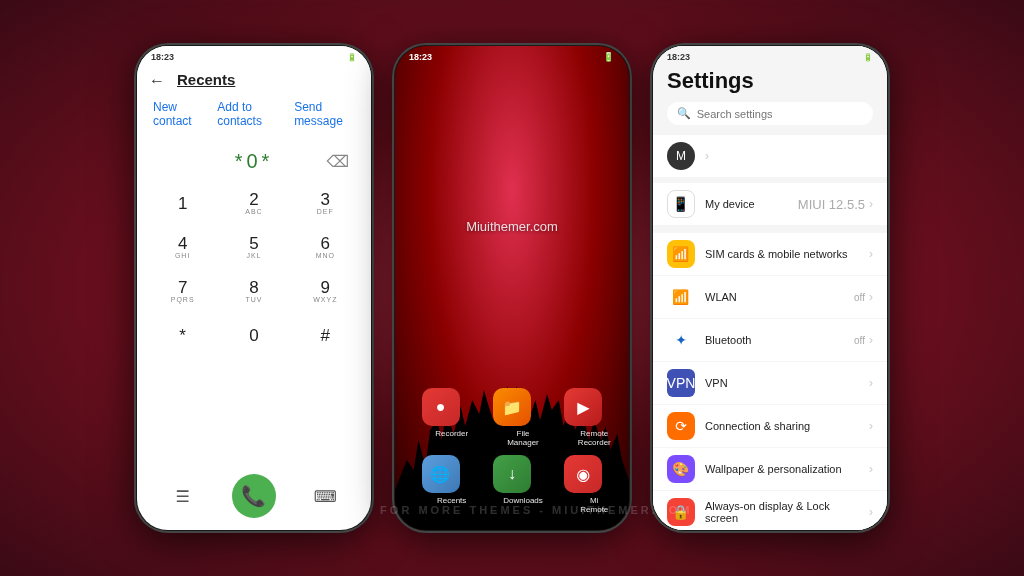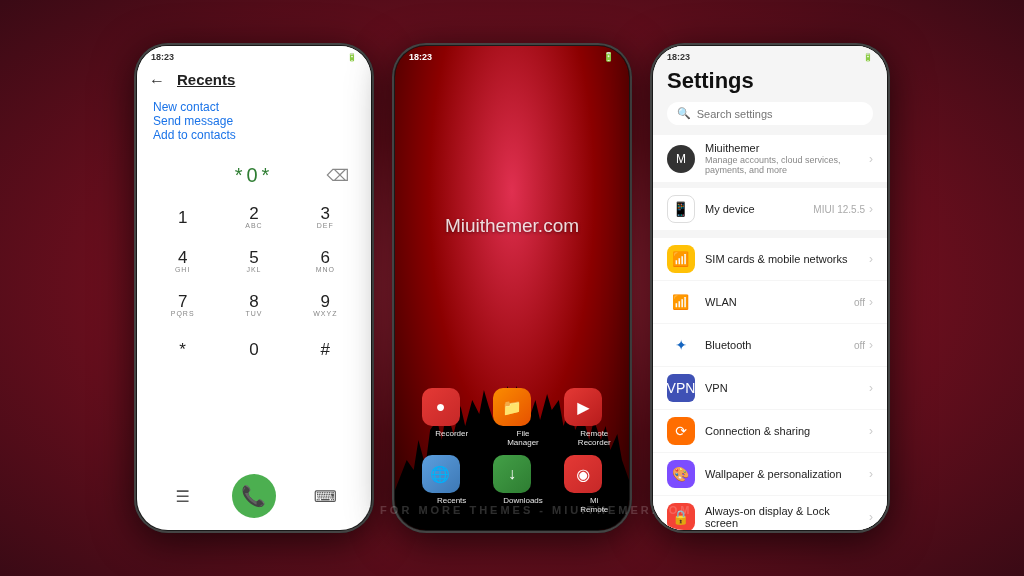--- a/index.html
+++ b/index.html
@@ -86,21 +86,22 @@
     }
     .recents-title {
       font-size: 15px;
       font-weight: 600;
       color: #222;
       text-decoration: underline;
     }
     .recents-options {
       padding: 4px 16px 10px;
       display: flex;
-      flex-direction: column;
+      flex-direction: row;
+      gap: 14px;
     }
     .recents-option {
       color: #1a73e8;
       font-size: 12px;
     }
     .dialpad-display {
       display: flex;
       align-items: center;
       justify-content: center;
       padding: 8px 16px;
@@ -213,21 +214,21 @@
       font-weight: 600;
     }
     .home-title-area {
       flex: 1;
       display: flex;
       align-items: center;
       justify-content: center;
     }
     .home-site-text {
       color: rgba(255,255,255,0.85);
-      font-size: 19px;
+      font-size: 13px;
       font-weight: 500;
       text-shadow: 0 1px 3px rgba(0,0,0,0.5);
     }
     .app-grid {
       padding: 0 10px 8px;
     }
     .app-row {
       display: flex;
       justify-content: space-around;
       margin-bottom: 8px;
@@ -352,21 +353,21 @@
       height: 28px;
       border-radius: 50%;
       background: #333;
       display: flex;
       align-items: center;
       justify-content: center;
       color: #fff;
       font-size: 12px;
     }
     .miui-version {
-      font-size: 10px;
+      font-size: 13px;
       color: #aaa;
     }
   </style>
 </head>
 <body>
 
 <div class="watermark">VISIT FOR MORE THEMES - MIUITHEMER.COM</div>
 
 <div class="phone phone1">
   <div class="phone-inner">
@@ -376,22 +377,22 @@
         <div class="icons">
           <span>🔋</span>
         </div>
       </div>
       <div class="recents-header">
         <span class="back-arrow">←</span>
         <span class="recents-title">Recents</span>
       </div>
       <div class="recents-options">
         <span class="recents-option">New contact</span>
+        <span class="recents-option">Add to contacts</span>
         <span class="recents-option">Send message</span>
-        <span class="recents-option">Add to contacts</span>
       </div>
       <div class="dialpad-display">
         <span>*0*</span>
         <span class="del-btn">⌫</span>
       </div>
       <div class="dialpad">
         <div class="dialpad-row">
           <div class="dial-key">
               <span class="num">1</span>
               <span class="letters"></span>
@@ -514,24 +515,20 @@
       </div>
       <div class="settings-title">Settings</div>
       <div class="search-bar">
         <span class="search-ico">🔍</span>
         <input type="text" readonly="" placeholder="Search settings" style="">
       </div>
       <div class="settings-list">
 
         <div class="settings-item">
           <div class="user-avatar">M</div>
-          <div class="settings-text">
-            <div class="main-label">Miuithemer</div>
-            <div class="sub-label">Manage accounts, cloud services, payments, and more</div>
-          </div>
           <span class="chevron">›</span>
         </div>
 
         <div class="settings-item" style="margin-top:6px;">
           <div class="settings-icon device">📱</div>
           <div class="settings-text">
             <div class="main-label">My device</div>
           </div>
           <div class="settings-right">
             <span class="miui-version">MIUI 12.5.5</span>

